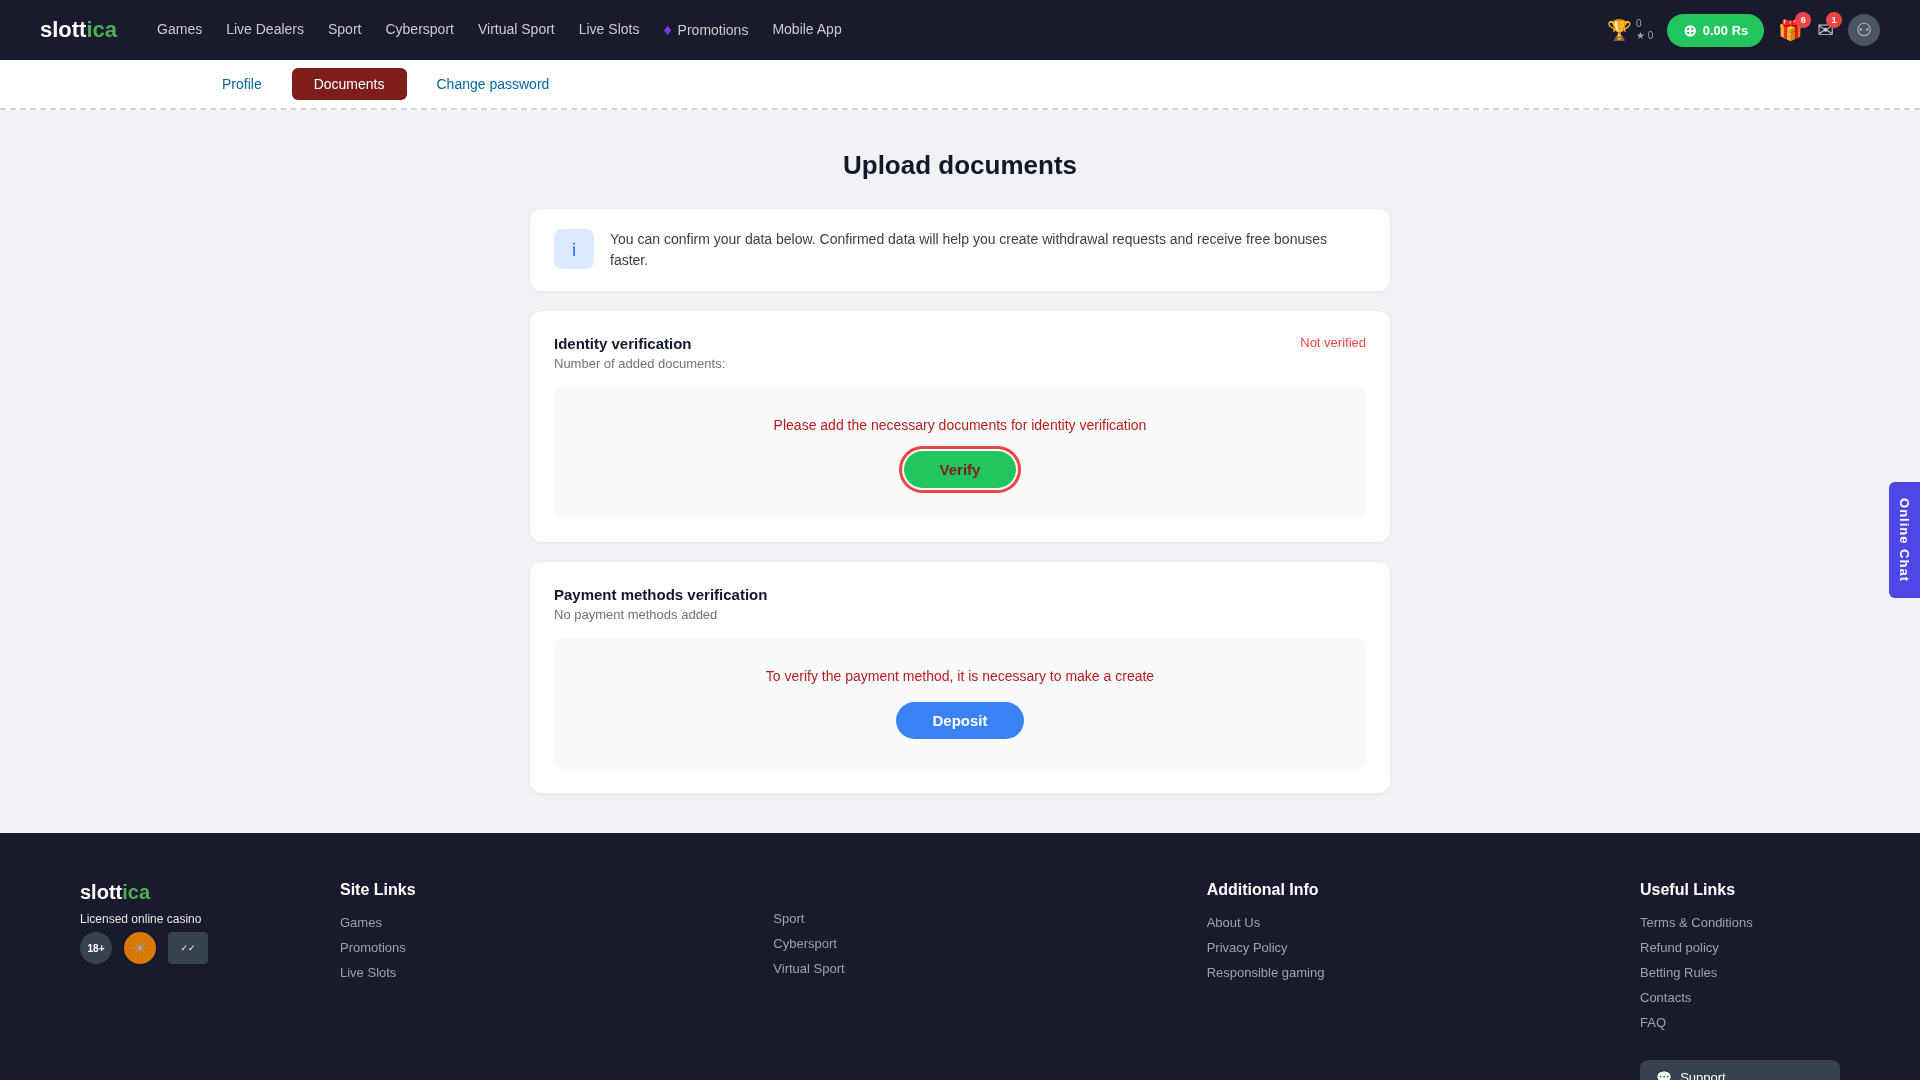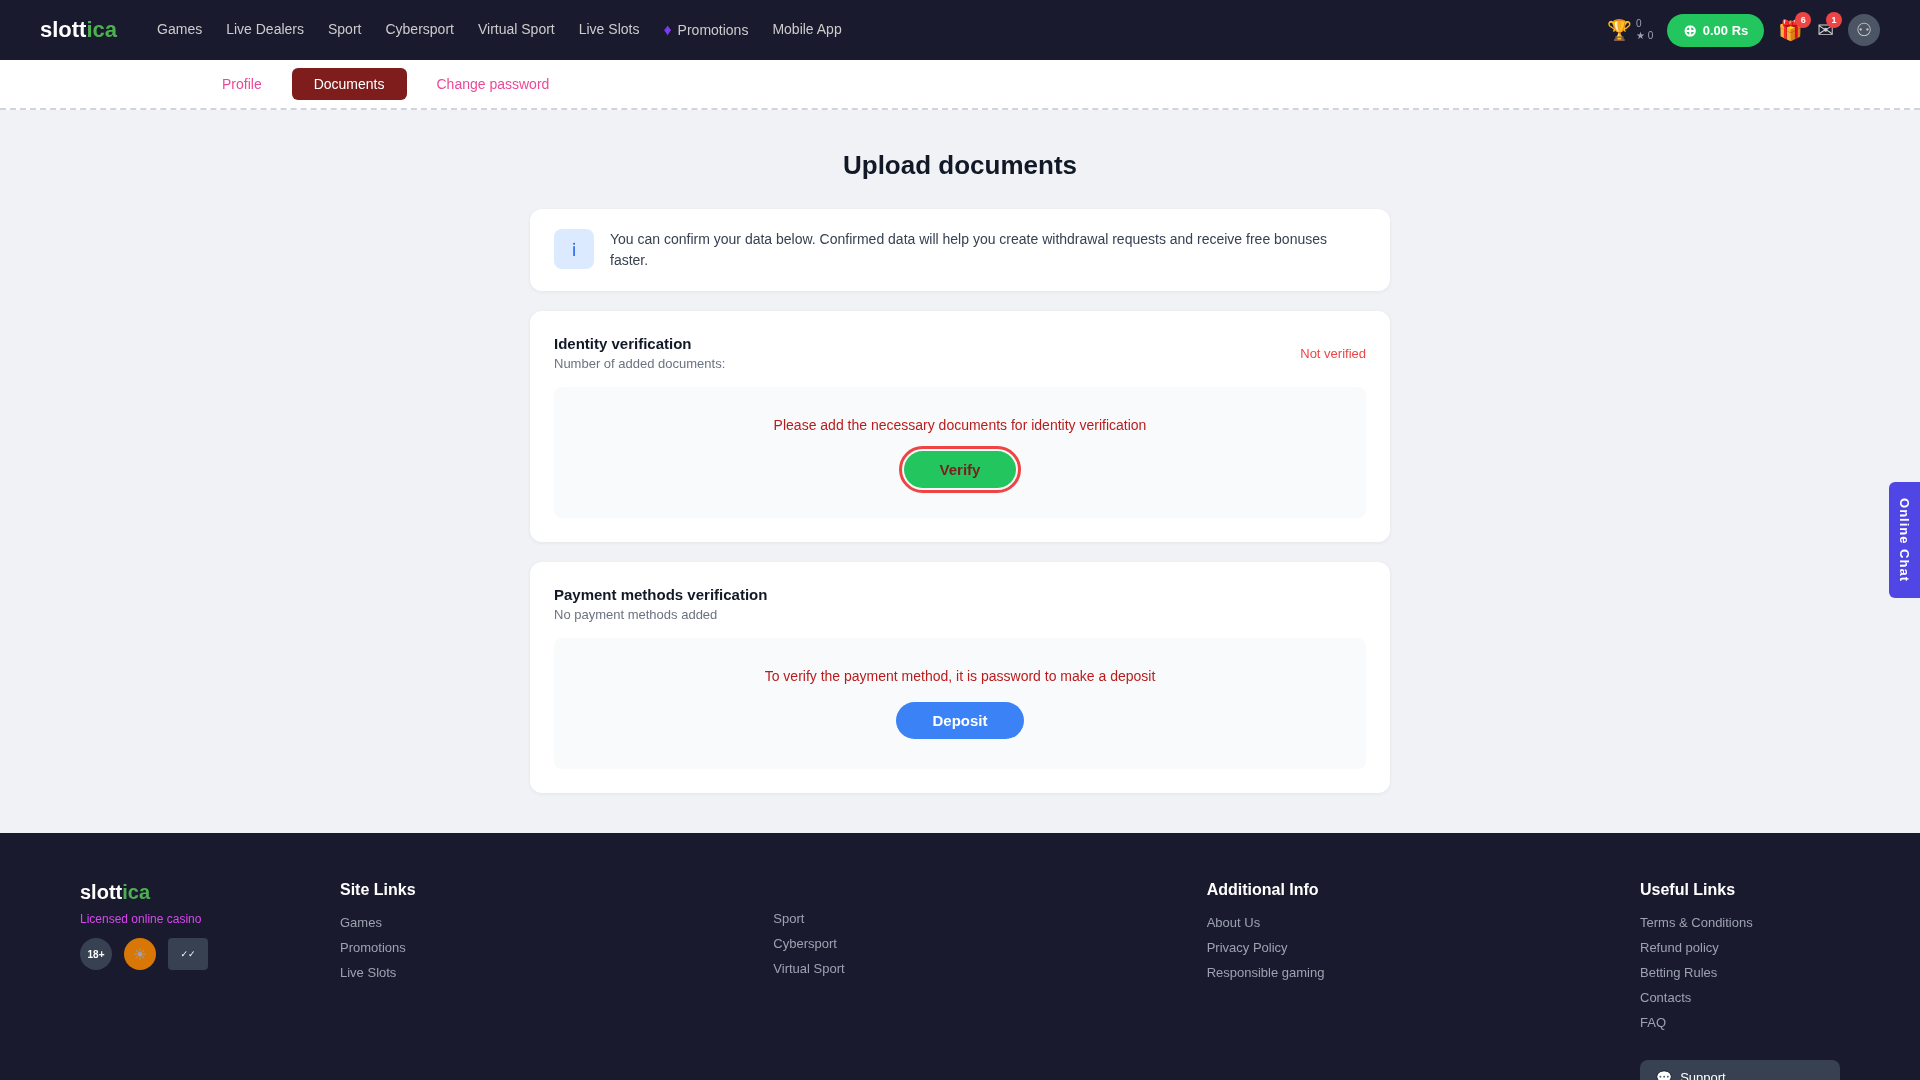--- a/index.html
+++ b/index.html
@@ -114,21 +114,21 @@
       gap: 8px;
     }
     .tab-btn {
       padding: 8px 22px;
       border-radius: 6px;
       font-size: 14px;
       font-weight: 500;
       cursor: pointer;
       border: none;
       background: transparent;
-      color: #ec4899;
+      color: #0369a1;
     }
     .tab-btn.active {
       background: #7f1d1d;
       color: #fff;
     }
 
     
     .main-content {
       max-width: 900px;
       margin: 40px auto;
@@ -175,21 +175,21 @@
     .verification-card {
       background: #fff;
       border-radius: 12px;
       padding: 24px;
       margin-bottom: 20px;
       box-shadow: 0 1px 4px rgba(0,0,0,0.06);
     }
     .card-header {
       display: flex;
       justify-content: space-between;
-      align-items: center;
+      align-items: flex-start;
       margin-bottom: 16px;
     }
     .card-title {
       font-size: 15px;
       font-weight: 600;
       color: #111827;
       margin-bottom: 4px;
     }
     .card-subtitle {
       font-size: 13px;
@@ -248,22 +248,22 @@
     }
     .footer-brand .footer-logo {
       font-size: 20px;
       font-weight: 700;
       margin-bottom: 8px;
     }
     .footer-brand .footer-logo span:last-child { color: #4caf50; }
     .footer-brand .footer-logo span:first-child { color: #fff; }
     .footer-tagline {
       font-size: 12px;
-      color: #d946ef;
-      margin-bottom: 12px;
+      color: #e5e5e5;
+      margin-bottom: 6px;
     }
     .footer-badges {
       display: flex;
       gap: 12px;
       align-items: center;
     }
     .badge-18 {
       width: 32px;
       height: 32px;
       background: #374151;
@@ -423,21 +423,21 @@
   </div>
 
   <div class="verification-card">
     <div class="card-header">
       <div>
         <div class="card-title">Payment methods verification</div>
         <div class="card-subtitle">No payment methods added</div>
       </div>
     </div>
     <div class="card-inner">
-      <p class="card-inner-text">To verify the payment method, it is password to make a deposit</p>
+      <p class="card-inner-text">To verify the payment method, it is necessary to make a create</p>
       <button class="deposit-btn">Deposit</button>
     </div>
   </div>
 </main>
 
 <footer class="footer">
   <div class="footer-top">
 
     <div class="footer-brand">
       <div class="footer-logo">

